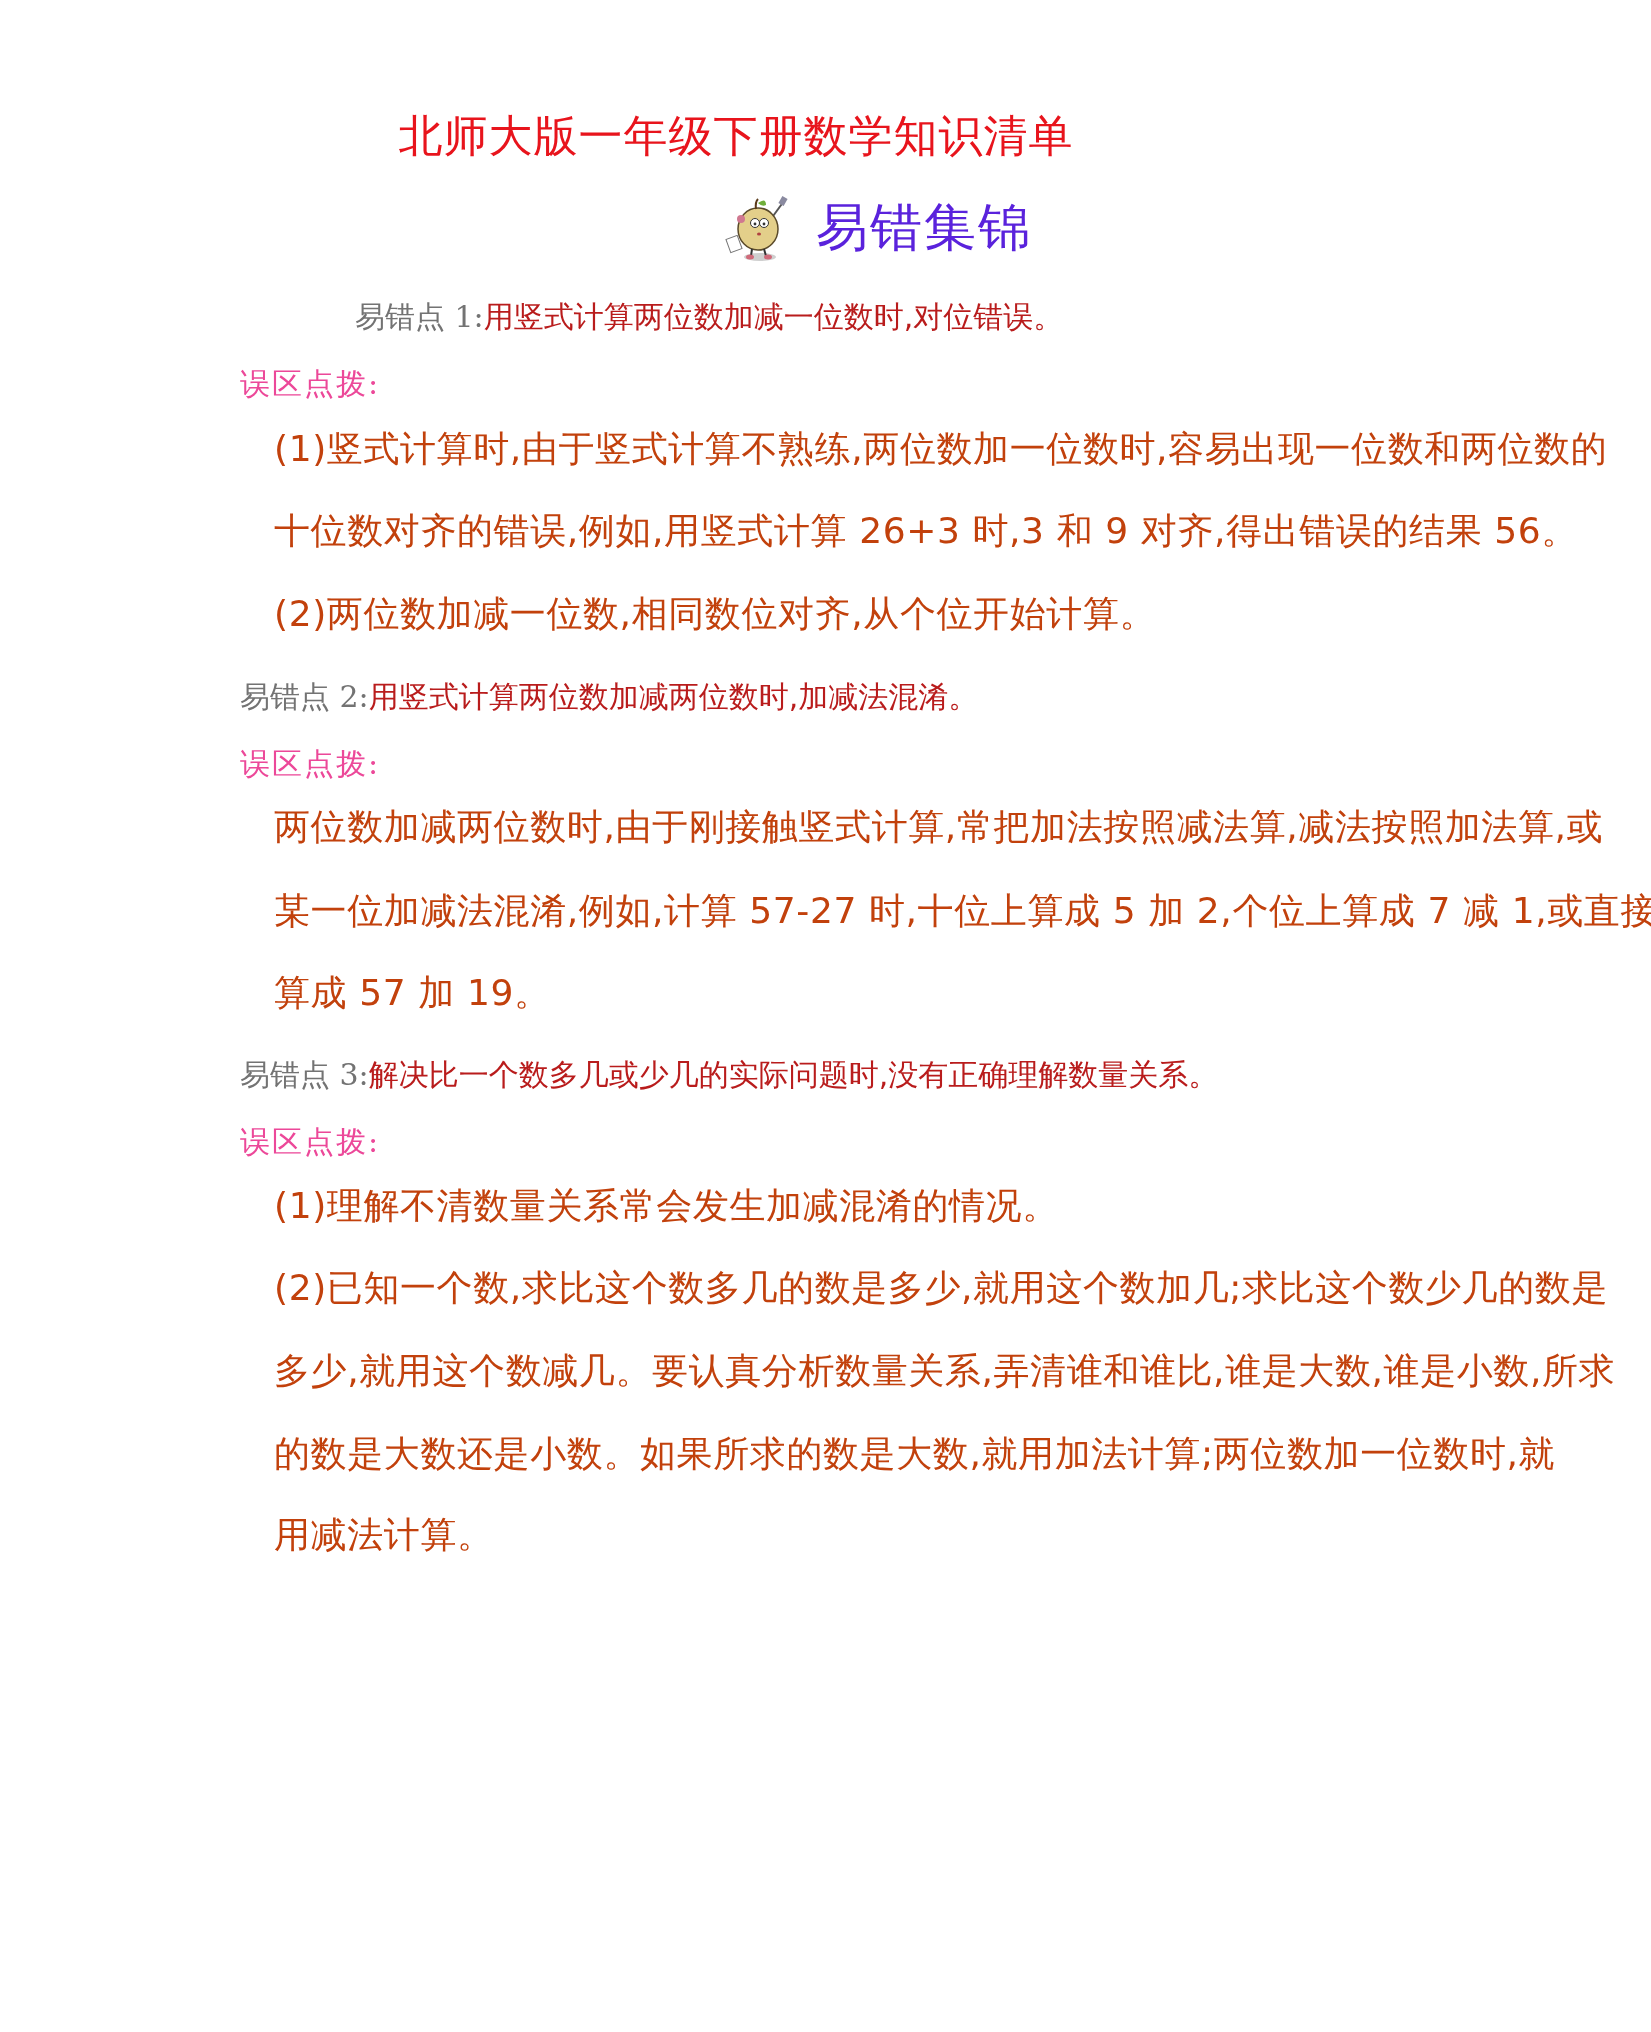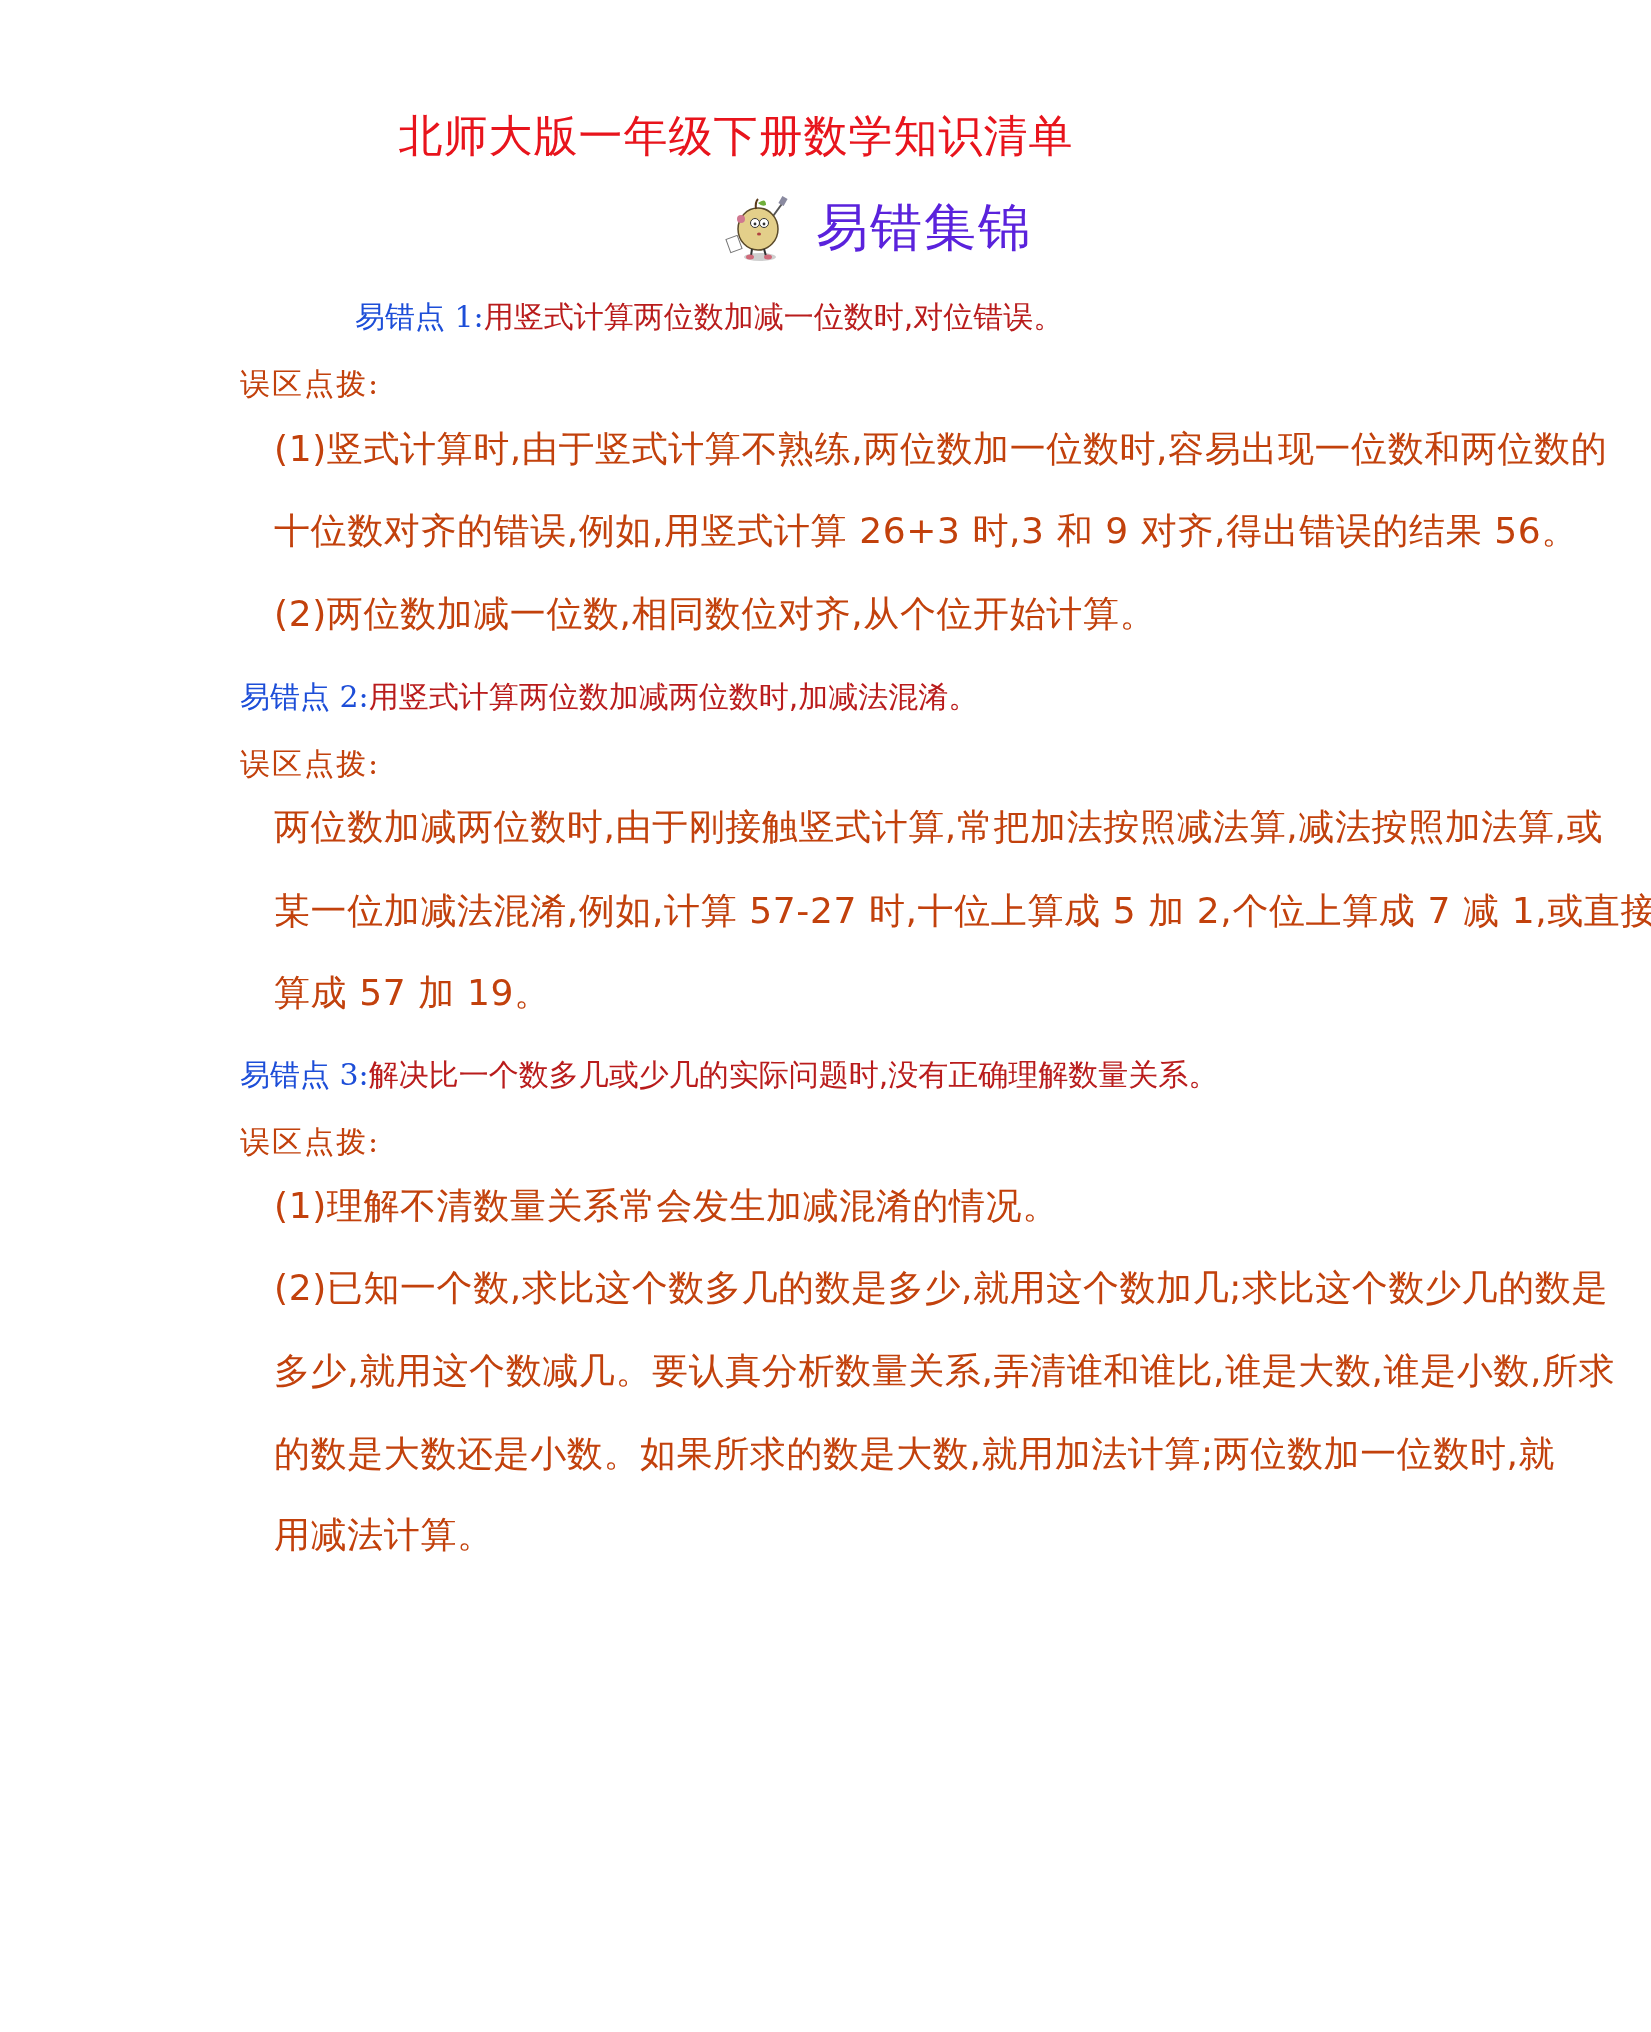--- a/index.html
+++ b/index.html
@@ -5,23 +5,23 @@
   html, body { margin: 0; padding: 0; background: #ffffff; }
   body { width: 1651px; height: 2032px; position: relative; overflow: hidden;
          font-family: "DejaVu Sans", "Liberation Sans", sans-serif; color: #000; }
   .abs { position: absolute; white-space: nowrap; }
   .title { left: 0; width: 1472px; text-align: center; top: 110px; font-size: 44px; line-height: 52px;
            color: #e8141c; font-family: "DejaVu Serif", "Liberation Serif", serif; letter-spacing: 1px; }
   .section-banner { left: 722px; top: 192px; height: 72px; display: flex; align-items: center; }
   .mascot { width: 72px; height: 70px; margin-right: 22px; }
   .banner-text { font-size: 52px; color: #5a22dc; font-family: "DejaVu Serif", "Liberation Serif", serif; letter-spacing: 2px; }
   .heading { font-size: 30px; line-height: 40px; color: #4fe020; }
-  .heading .prefix { font-family: "DejaVu Serif", "Liberation Serif", serif; color: #1d4ed8; font-weight: normal; }
+  .heading .prefix { font-family: "DejaVu Serif", "Liberation Serif", serif; color: #737373; font-weight: normal; }
   .heading .htext { font-family: "DejaVu Sans", "Liberation Sans", sans-serif; color: #b91c1c; }
-  .label { font-size: 30px; line-height: 40px; color: #c2410c; font-family: "DejaVu Serif", "Liberation Serif", serif; letter-spacing: 2px; }
+  .label { font-size: 30px; line-height: 40px; color: #ec4899; font-family: "DejaVu Serif", "Liberation Serif", serif; letter-spacing: 2px; }
   .line { font-size: 36px; line-height: 40px; color: #c2410c; letter-spacing: 0.6px; margin-left: 34px; }
 </style>
 </head>
 <body>
 
 <div class="abs title">北师大版一年级下册数学知识清单</div>
 
 <div class="abs section-banner">
   <svg class="mascot" viewBox="0 0 72 70">
     <ellipse cx="38" cy="64" rx="16" ry="4" fill="#cfcfcf"></ellipse>

